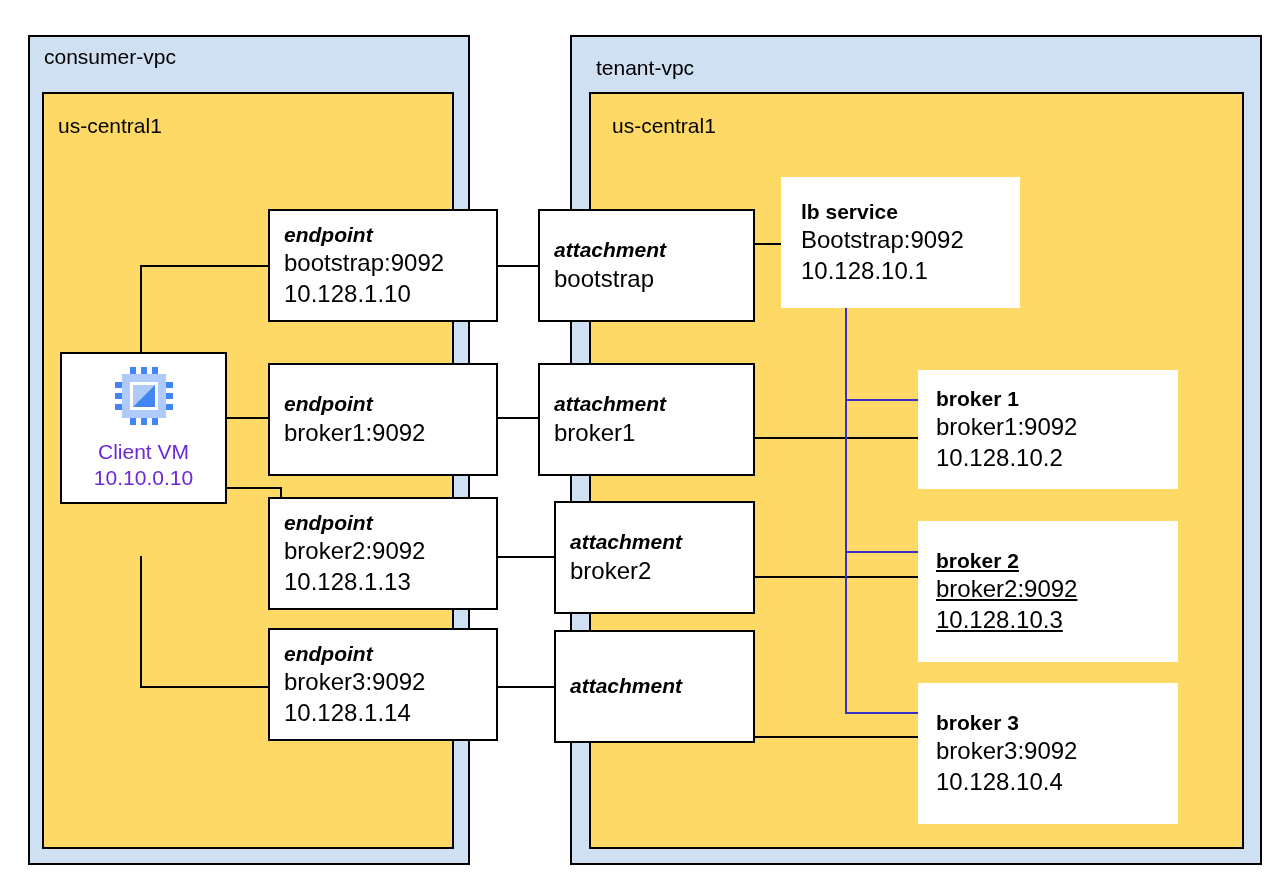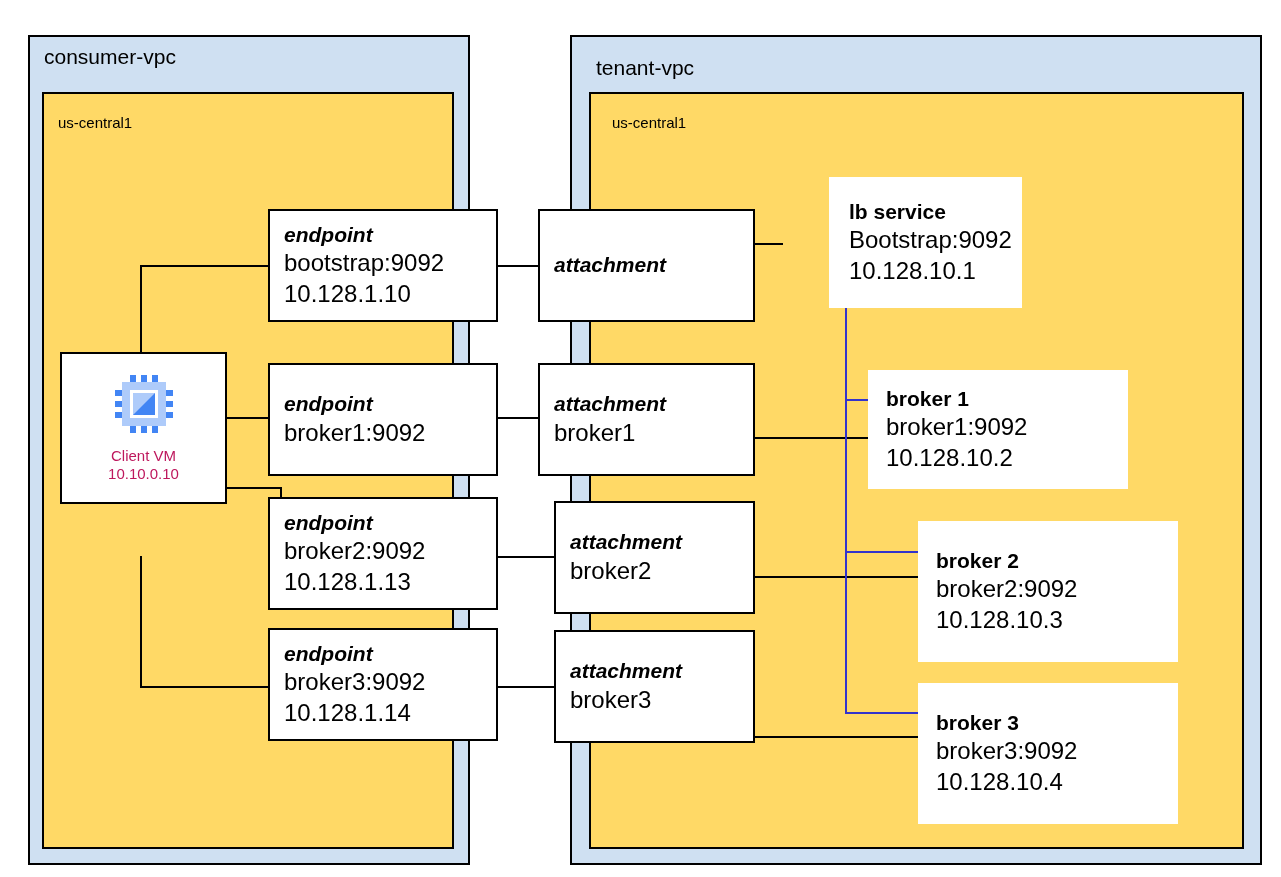--- a/index.html
+++ b/index.html
@@ -21,21 +21,21 @@
     line-height:1;
   }
   .region{
     position:absolute;
     background:#ffd966;
     border:2px solid #000;
     box-sizing:border-box;
   }
   .region-label{
     position:absolute;
-    font-size:15px;
+    font-size:21px;
     color:#000;
     white-space:nowrap;
     line-height:1;
   }
 
   
   .node{
     position:absolute;
     background:#ffffff;
     box-sizing:border-box;
@@ -67,23 +67,23 @@
     background:#ffffff;
     border:2px solid #000;
     box-sizing:border-box;
     display:flex;
     flex-direction:column;
     align-items:center;
     justify-content:center;
     z-index:8;
   }
   .vmbox .line{
-    font-size:15px;
+    font-size:21px;
     line-height:1.22;
-    color:#be185d;
+    color:#6d28d9;
     white-space:nowrap;
     text-align:center;
   }
   .cpu-icon{display:block;margin-bottom:8px;}
 
   
   .wire{position:absolute;background:#000;z-index:4;}
   .wire.h{height:2px;}
   .wire.v{width:2px;}
   .wire.blue{background:#3333cc;z-index:5;}
@@ -175,50 +175,50 @@
   </div>
 
   <div class="node bordered" style="left:268px;top:628px;width:230px;height:113px;">
     <div class="title bi">endpoint</div>
     <div class="line">broker3:9092</div>
     <div class="line">10.128.1.14</div>
   </div>
 
   <div class="node bordered" style="left:538px;top:209px;width:217px;height:113px;">
     <div class="title bi">attachment</div>
+    <div class="line">bootstrap</div>
   </div>
 
   <div class="node bordered" style="left:538px;top:363px;width:217px;height:113px;">
     <div class="title bi">attachment</div>
     <div class="line">broker1</div>
   </div>
 
   <div class="node bordered" style="left:554px;top:501px;width:201px;height:113px;">
     <div class="title bi">attachment</div>
     <div class="line">broker2</div>
   </div>
 
   <div class="node bordered" style="left:554px;top:630px;width:201px;height:113px;">
     <div class="title bi">attachment</div>
-    <div class="line">broker3</div>
-  </div>
-
-  <div class="node" style="left:781px;top:177px;width:193px;height:131px;padding-left:20px;margin-left:48px;">
+  </div>
+
+  <div class="node" style="left:781px;top:177px;width:239px;height:131px;padding-left:20px;">
     <div class="title b">lb service</div>
     <div class="line">Bootstrap:9092</div>
     <div class="line">10.128.10.1</div>
   </div>
 
-  <div class="node" style="left:868px;top:370px;width:260px;height:119px;padding-left:18px;">
+  <div class="node" style="left:918px;top:370px;width:260px;height:119px;padding-left:18px;">
     <div class="title b">broker 1</div>
     <div class="line">broker1:9092</div>
     <div class="line">10.128.10.2</div>
   </div>
 
-  <div class="node" style="left:918px;top:521px;width:260px;height:141px;padding-left:18px;">
+  <div class="node" style="left:918px;top:521px;width:260px;height:141px;padding-left:18px;text-decoration:underline;">
     <div class="title b">broker 2</div>
     <div class="line">broker2:9092</div>
     <div class="line">10.128.10.3</div>
   </div>
 
   <div class="node" style="left:918px;top:683px;width:260px;height:141px;padding-left:18px;">
     <div class="title b">broker 3</div>
     <div class="line">broker3:9092</div>
     <div class="line">10.128.10.4</div>
   </div>

